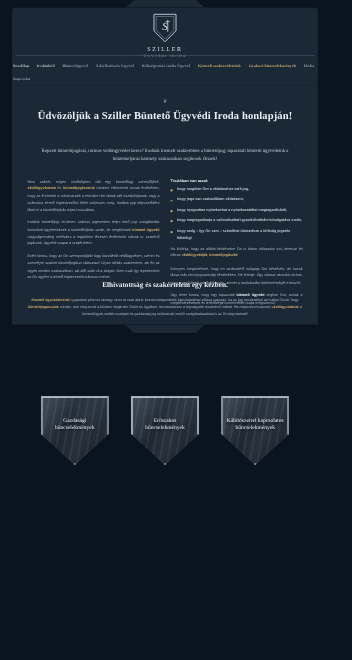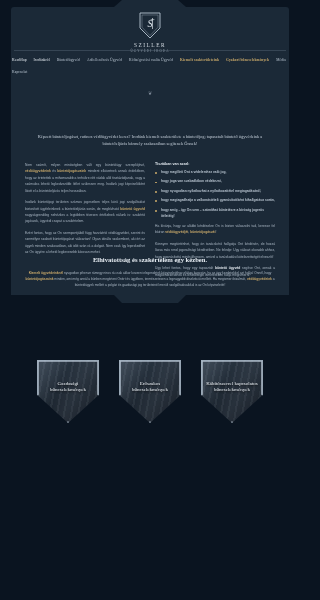--- a/index.html
+++ b/index.html
@@ -319,20 +319,21 @@
     <span class="nav-item">Adóellenőrzés Ügyvéd</span>
     <span class="nav-item">Költségvetési csalás Ügyvéd</span>
     <span class="nav-item gold">Kiemelt szakterületeink</span>
     <span class="nav-item gold">Gyakori bűncselekmények</span>
     <span class="nav-item">Média</span>
     <span class="nav-item">Kapcsolat</span>
   </nav>
 
 <section class="hero">
   <div class="ornament">❦</div>
+  <h1 class="hero-title">Üdvözöljük a Sziller Büntető Ügyvédi Iroda honlapján!</h1>
   <p class="hero-lead">Képzett büntetőjogászt, rutinos védőügyvédet keres? Irodánk kiemelt szakterülete a büntetőjog; tapasztalt büntető ügyvédeink a büntetőeljárás bármely szakaszában segítenek Önnek!</p>
 
   <div class="cols">
     <div class="col-left" id="col-left">
         <p class="body-p"><span>Nem számít, milyen minőségben vált egy büntetőügy szereplőjévé, </span><span class="gold">védőügyvédeink</span><span> és </span><span class="gold">büntetőjogászaink</span><span> mindent elkövetnek annak érdekében, hogy az érintettek a mihamarabb a terhükre rótt vádak alól tisztázódjanak, vagy a számukra lehető legkedvezőbb ítélet szülessen meg. Irodánk jogi képviselőként látott el a büntetőeljárás teljes hosszában.</span></p>
         <p class="body-p"><span>Irodánk büntetőjogi területen számos jogesetben teljes körű jogi szolgáltatást biztosított ügyfeleinknek a büntetőeljárás során, de megbízható </span><span class="gold">büntető ügyvéd</span><span> nagyságrendileg nehézkes a legtöbben tévesen értékelnek nálunk is: szakértő jogászok, ügyvédi csapat a szakértelem.</span></p>
         <p class="body-p"><span>Ezért fontos, hogy az Ön szempontjából függ hozzáértő védőügyvédet, szerint és személyre szabott büntetőjogászt választani! Olyan ideális szakembert, aki ért az ügyek minden szakaszában, aki időt szán rá a dolgait. Nem csak így lepeskedhet az Ön ügyére a lehető legkevesebb károsan mehet.</span></p>
       </div>
     <div class="col-right">
       <div class="list-title">Tisztában van azzal:</div>

